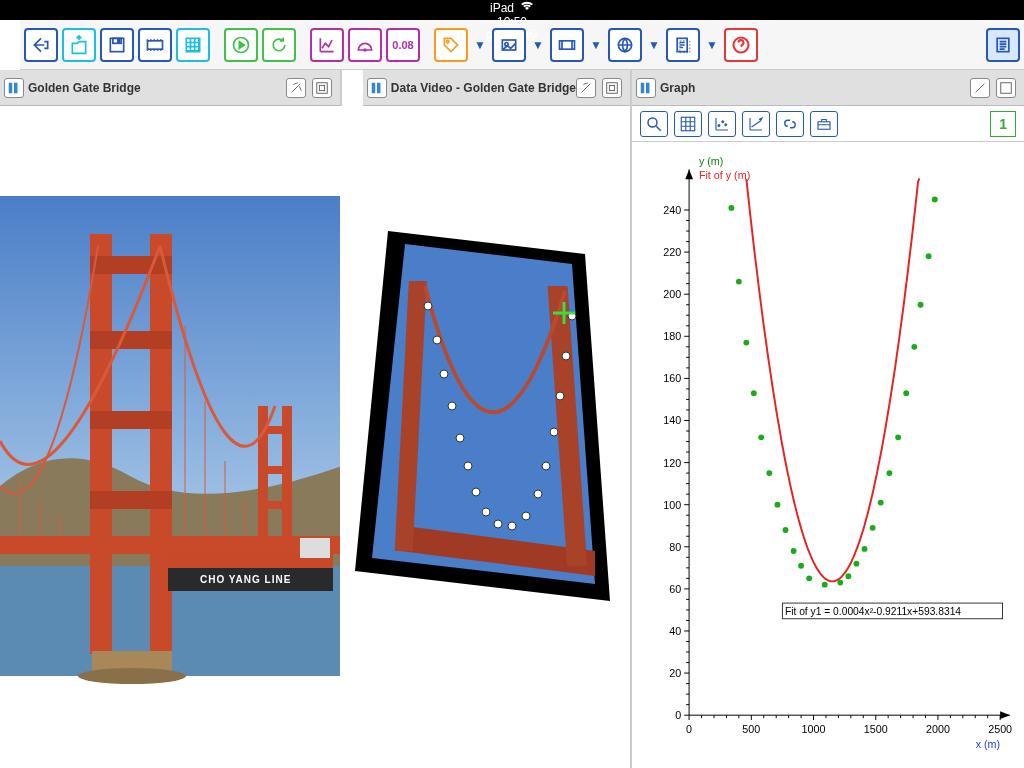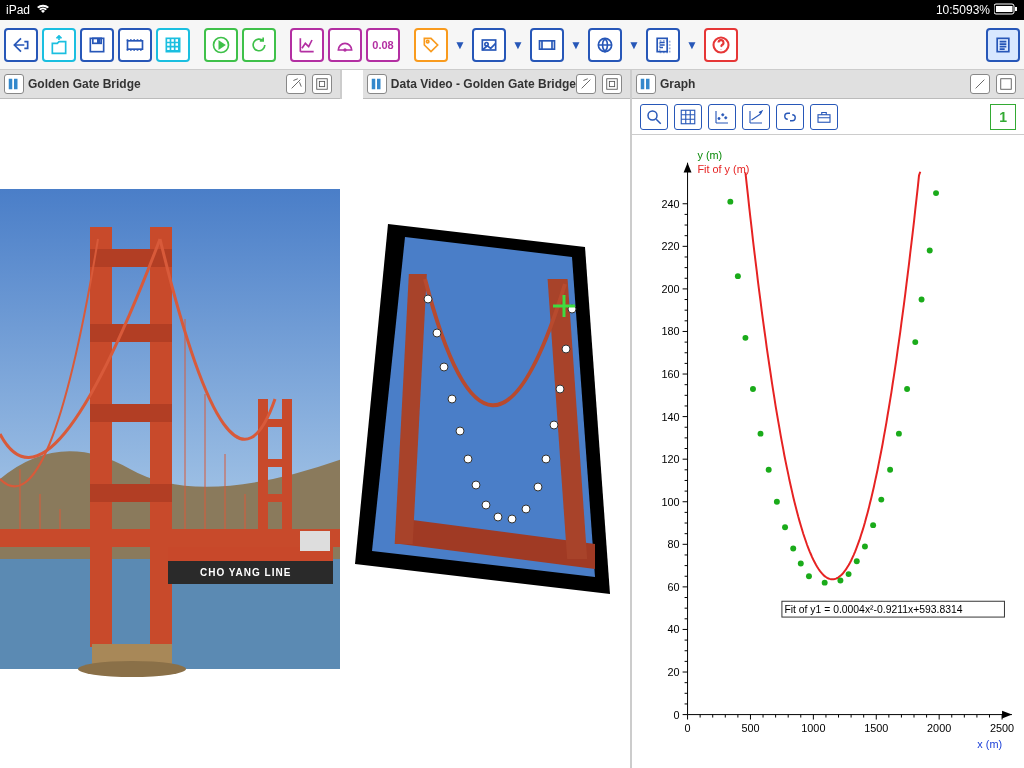--- a/index.html
+++ b/index.html
@@ -1,38 +1,38 @@
 <!DOCTYPE html>
 <html><head>
 <meta charset="utf-8">
 <style>
   * { box-sizing: border-box; margin: 0; padding: 0; }
   body { font-family: -apple-system, Helvetica, Arial, sans-serif; background: #fff; width: 1024px; height: 768px; overflow: hidden; }
   
-  .status-bar { background: #000; color: #fff; height: 20px; display: flex; align-items: center; padding: 0 6px; font-size: 12px; }
+  .status-bar { background: #000; color: #fff; height: 20px; display: flex; align-items: center; padding: 0 6px; font-size: 12px; flex-direction: column; }
   .status-left { display: flex; gap: 6px; align-items: center; }
   .status-center { flex: 1; text-align: right; }
   .status-right { display: flex; gap: 4px; align-items: center; }
   
-  .toolbar { background: #f6f6f6; height: 50px; display: flex; align-items: center; padding: 0 4px; gap: 4px; border-bottom: 1px solid #ccc; }
+  .toolbar { background: #f6f6f6; height: 50px; display: flex; align-items: center; padding: 0 4px; gap: 4px; border-bottom: 1px solid #ccc; margin-left: 20px; }
   .tbtn { width: 34px; height: 34px; border: 2px solid; border-radius: 4px; display: flex; align-items: center; justify-content: center; background: #fff; }
   .tbtn.blue { border-color: #2757b8; color: #2757b8; }
   .tbtn.cyan { border-color: #1bbfe0; color: #1bbfe0; }
   .tbtn.green { border-color: #3fc14a; color: #3fc14a; }
   .tbtn.magenta { border-color: #b32fa2; color: #b32fa2; }
   .tbtn.orange { border-color: #f99b1e; color: #f99b1e; }
   .tbtn.red { border-color: #e63737; color: #e63737; }
   .tbtn svg { width: 20px; height: 20px; }
   .drop { color: #2757b8; font-size: 12px; width: 16px; text-align: center; }
   .spacer { flex: 1; }
   
   .main { display: flex; height: 698px; }
   .panel { border-right: 2px solid #ccc; display: flex; flex-direction: column; position: relative; }
   .panel:last-child { border-right: none; }
-  .panel-header { background: #e0e0e0; height: 29px; display: flex; align-items: center; font-size: 12px; font-weight: bold; padding: 0 4px; border-bottom: 1px solid #bbb; }
+  .panel-header { background: #e0e0e0; height: 36px; display: flex; align-items: center; font-size: 12px; font-weight: bold; padding: 0 4px; border-bottom: 1px solid #bbb; }
   .panel-header .hicon { width: 20px; height: 20px; display: inline-flex; align-items: center; justify-content: center; margin-right: 4px; border: 1px solid #888; background: #fff; border-radius: 3px;}
   .panel-header .title { flex: 1; overflow: hidden; white-space: nowrap; color: #333; }
   .panel-header .hicons { display: flex; gap: 2px; }
   .panel-body { flex: 1; background: #fff; position: relative; overflow: hidden; }
   
   .p1 { width: 342px; }
   .p2 { width: 290px; align-items: flex-end; }
   .p3 { flex: 1; }
   
   .graph-tools { height: 36px; border-bottom: 1px solid #ccc; display: flex; align-items: center; gap: 6px; padding: 0 8px; }

